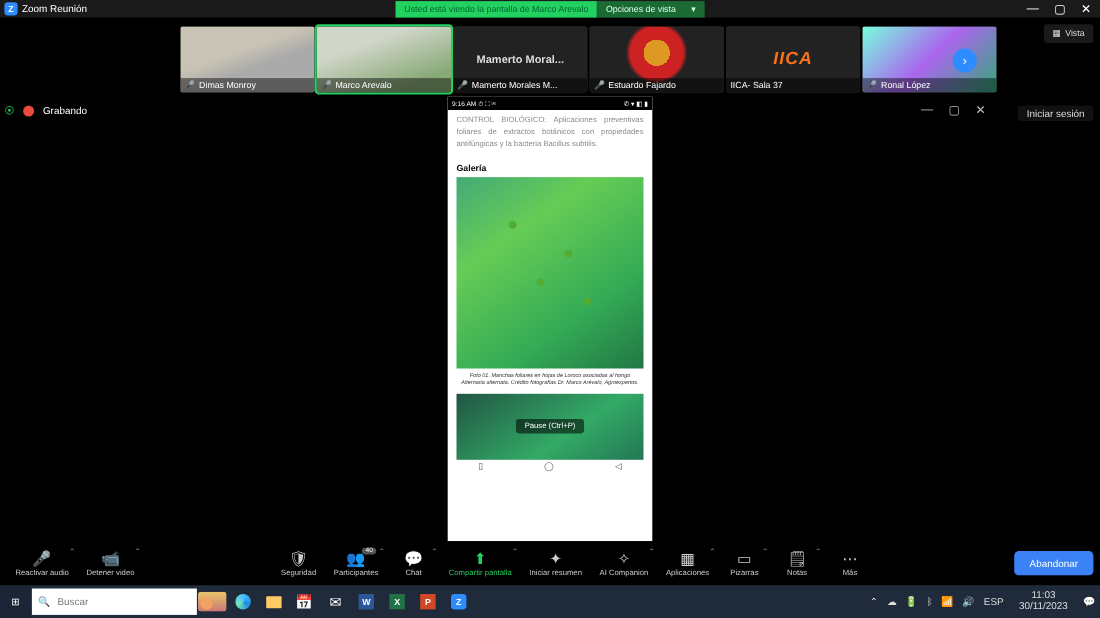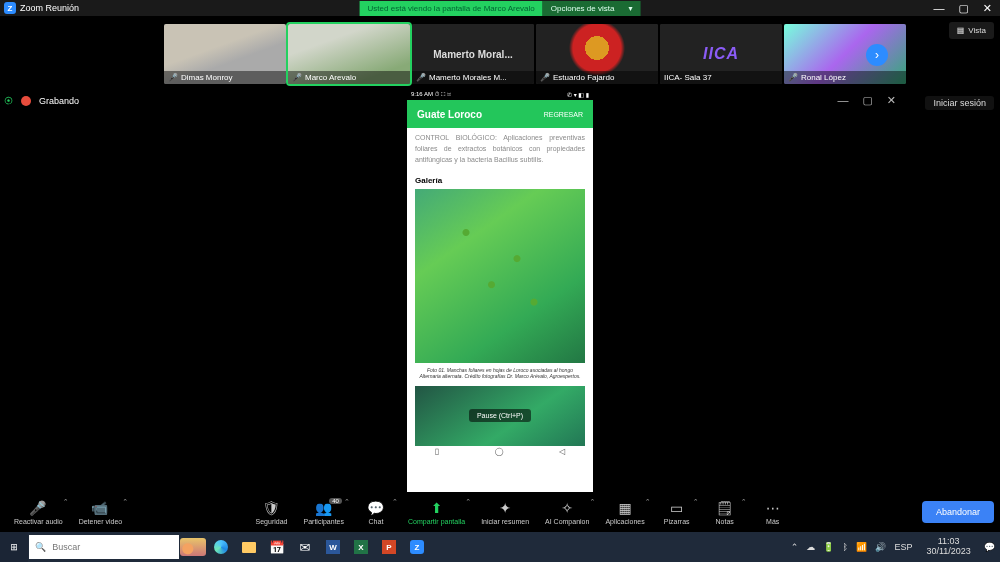--- a/index.html
+++ b/index.html
@@ -22,21 +22,21 @@
 .tile { width: 122px; height: 60px; background: #333; position: relative; overflow: hidden; border-radius: 2px; }
 .tile.speaking { outline: 2px solid #23d160; }
 .tile .name { position: absolute; bottom: 0; left: 0; right: 0; background: rgba(0,0,0,.45); color: #fff; font-size: 8px; padding: 2px 4px; display: flex; align-items: center; gap: 3px; }
 .tile .mute { color: #e74c3c; font-size: 8px; }
 .tile .placeholder { position: absolute; inset: 0; display: flex; align-items: center; justify-content: center; color: #ddd; font-size: 10px; font-weight: 600; background: #222; text-align: right; padding: 4px; }
 .tile .cam { position: absolute; inset: 0; }
 .cam.c1 { background: linear-gradient(160deg,#c9c3b5 40%,#aaa 60%); }
 .cam.c2 { background: linear-gradient(160deg,#d2d6ca 30%,#8a7 80%); }
 .cam.c4 { background: radial-gradient(circle at 50% 40%,#d92 0 12px,#c22 12px 24px,#222 28px 100%); }
 .cam.c6 { background: linear-gradient(135deg,#7fd 0,#a6e 50%,#3a7 100%); }
-.iica-logo { color:#8b5cf6; font-style: italic; font-size: 16px; font-weight:700; letter-spacing:1px; }
+.iica-logo { color:#f97316; font-style: italic; font-size: 16px; font-weight:700; letter-spacing:1px; }
 .arrow-next { position: absolute; right: 112px; top: 44px; width: 22px; height: 22px; border-radius: 50%; background: #2d8cff; color:#fff; display:flex; align-items:center; justify-content:center; font-size: 12px; }
 
 
 .recbar { position: absolute; left: 4px; top: 96px; display: flex; align-items: center; gap: 8px; color: #fff; font-size: 9px; }
 .rec-ok { color: #23d160; }
 .rec-dot { width: 10px; height: 10px; border-radius: 50%; background: #e74c3c; }
 .iniciar { position: absolute; right: 6px; top: 96px; background: #111; color: #ddd; font-size: 9px; padding: 2px 8px; border-radius: 3px; }
 
 
 .shared { position: absolute; left: 104px; right: 104px; top: 88px; bottom: 68px; background: #000; }
@@ -166,24 +166,20 @@
   <div class="winctrl">
     <span>—</span>
     <span>▢</span>
     <span>✕</span>
   </div>
   <div class="phone">
     <div class="status">
       <span>9:16 AM ⏱ ⛶ ✉</span>
         <span>✆ ▾ ◧ ▮</span>
     </div>
-    <div class="app-head">
-      <span class="title">Guate Loroco</span>
-      <span class="back">REGRESAR</span>
-    </div>
     <div class="body">CONTROL BIOLÓGICO: Aplicaciones preventivas foliares de extractos botánicos con propiedades antifúngicas y la bacteria Bacillus subtilis.</div>
     <div class="sec">Galería</div>
     <div class="img">
         <div class="spots"></div>
       </div>
     <div class="cap">Foto 01. Manchas foliares en hojas de Loroco asociadas al hongo Alternaria alternata. Crédito fotografías Dr. Marco Arévalo, Agroexpertos.</div>
     <div class="img2">
       <div class="pause">Pause (Ctrl+P)</div>
     </div>
     <div class="nav">

